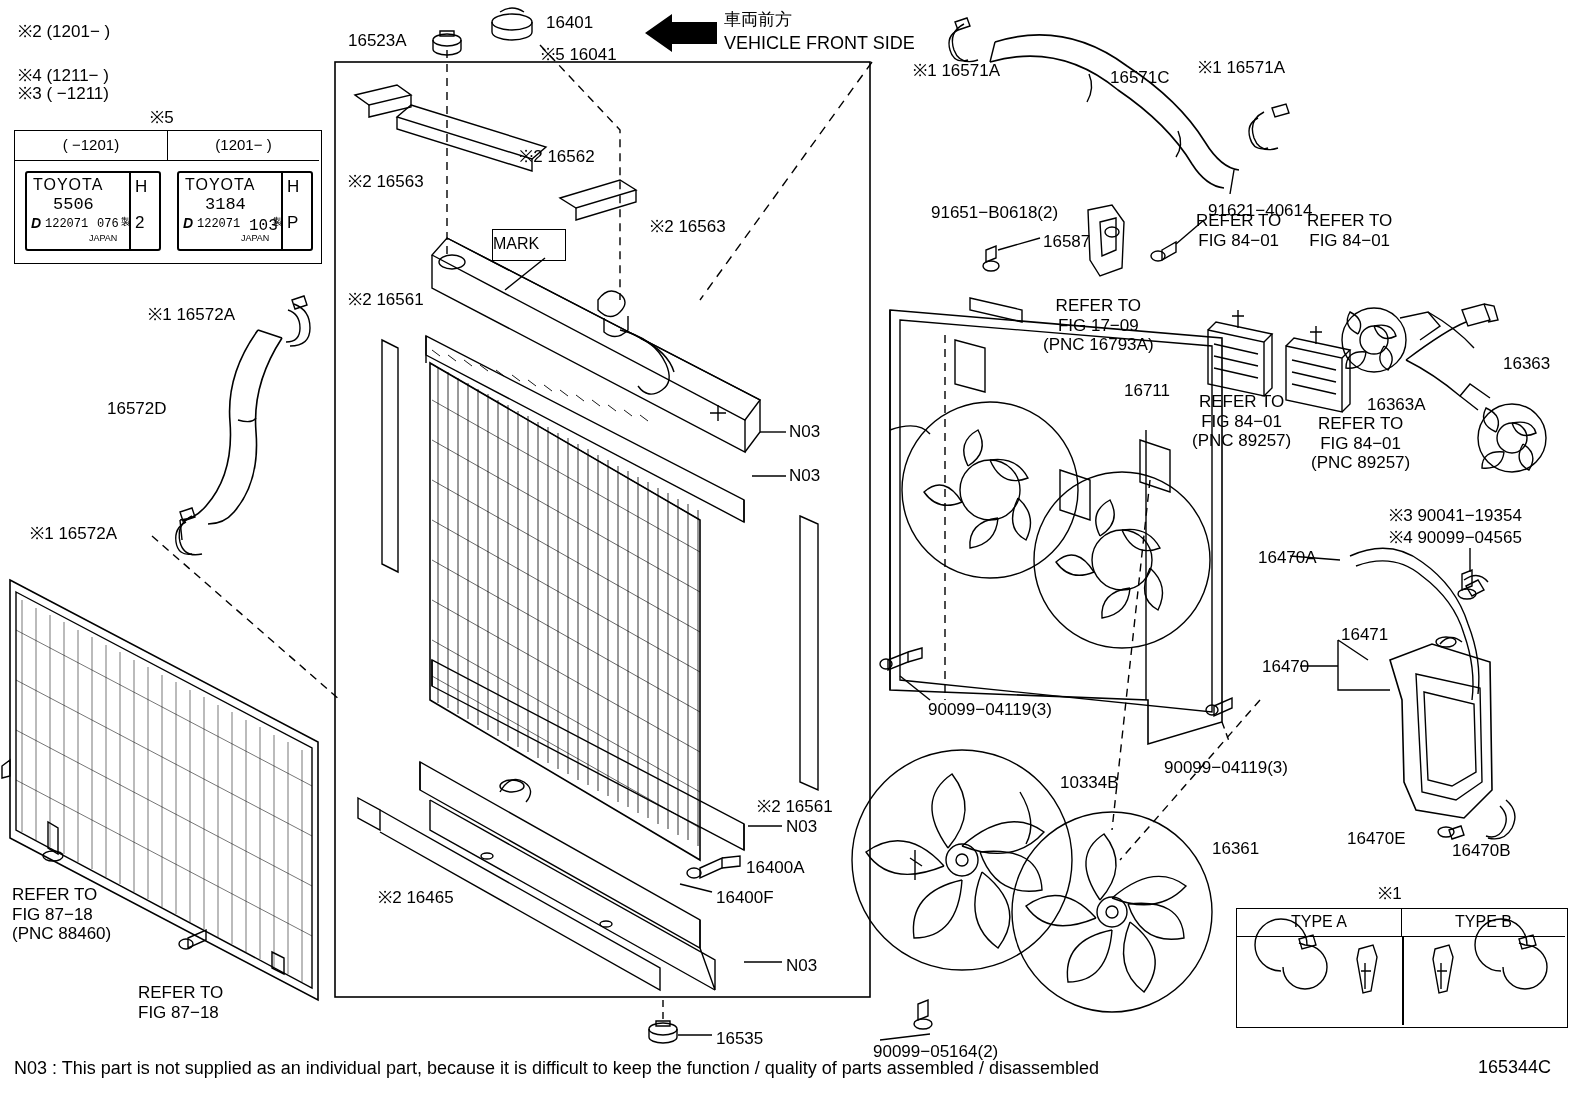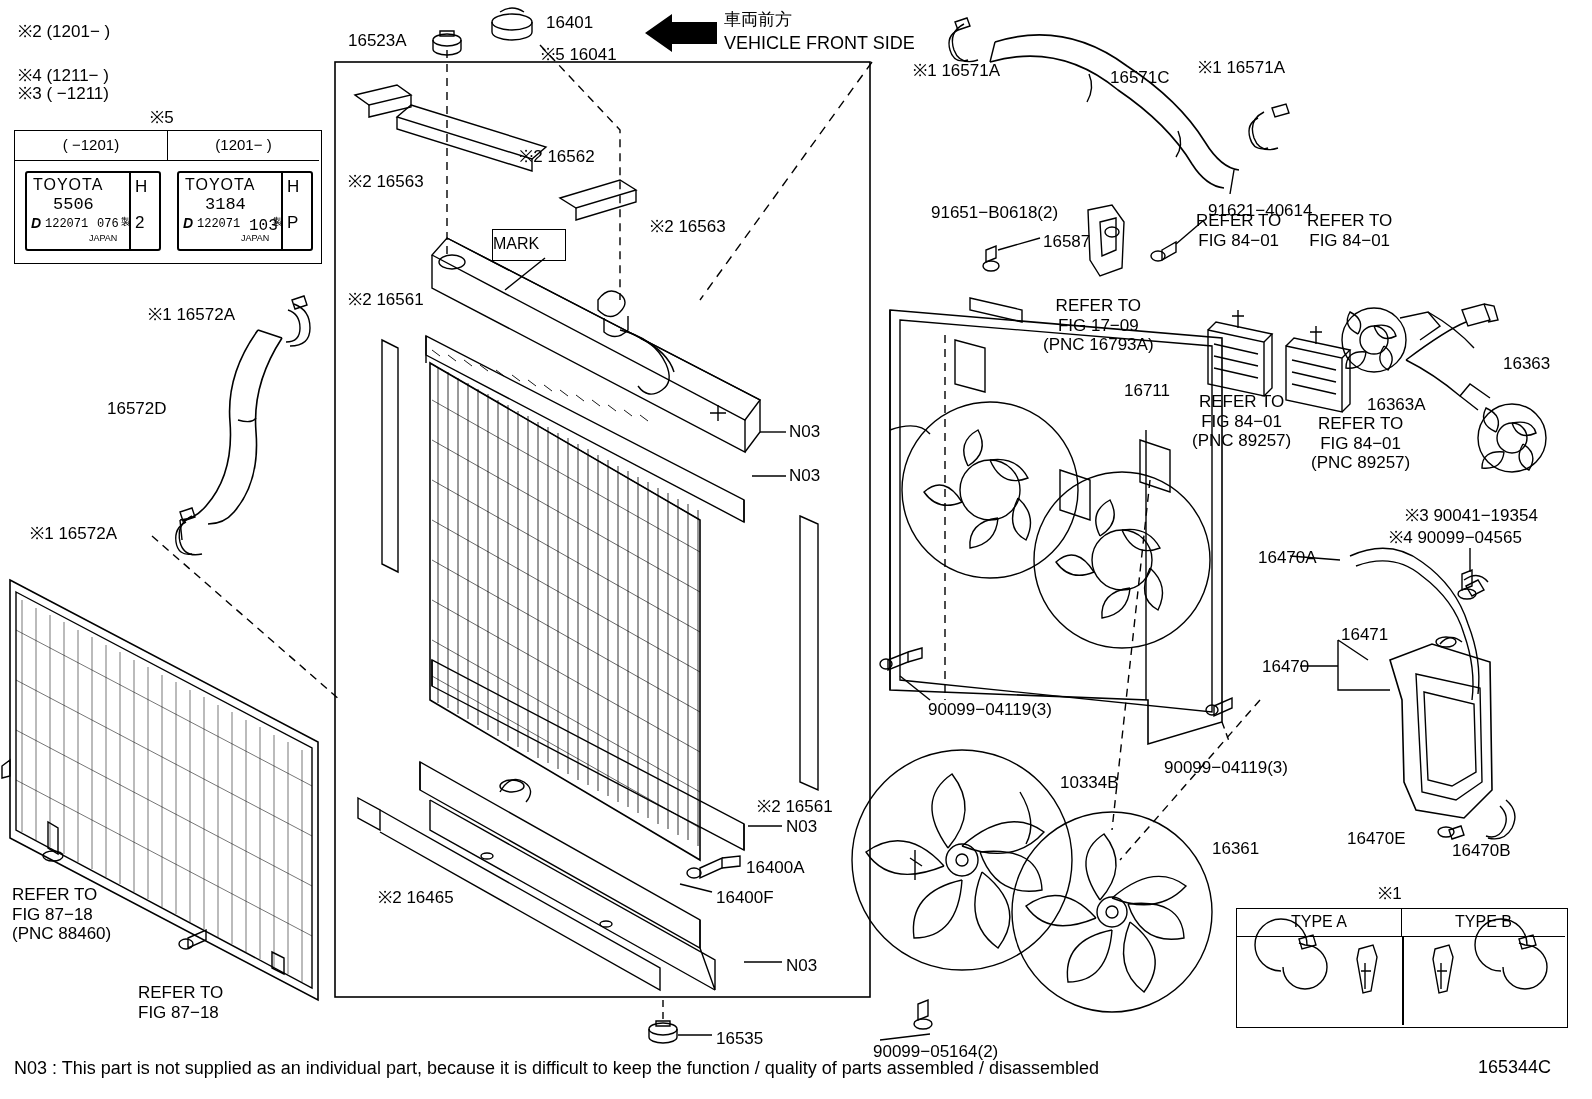--- a/index.html
+++ b/index.html
@@ -525,21 +525,21 @@
 FIG 84−01</div>
 <div class="lbl" style="left:1124px;top:381px;">16711</div>
 <div class="lbl" style="left:1503px;top:354px;">16363</div>
 <div class="lbl" style="left:1367px;top:395px;">16363A</div>
 <div class="lbl ctr" style="left:1192px;top:392px;white-space:pre;">REFER TO
 FIG 84−01
 (PNC 89257)</div>
 <div class="lbl ctr" style="left:1311px;top:414px;white-space:pre;">REFER TO
 FIG 84−01
 (PNC 89257)</div>
-<div class="lbl" style="left:1389px;top:506px;margin-left:16px;">※3 90041−19354</div>
+<div class="lbl" style="left:1389px;top:506px;">※3 90041−19354</div>
 <div class="lbl" style="left:1389px;top:528px;">※4 90099−04565</div>
 <div class="lbl" style="left:1258px;top:548px;">16470A</div>
 <div class="lbl" style="left:1341px;top:625px;">16471</div>
 <div class="lbl" style="left:1262px;top:657px;">16470</div>
 <div class="lbl" style="left:1347px;top:829px;">16470E</div>
 <div class="lbl" style="left:1452px;top:841px;">16470B</div>
 <div class="lbl" style="left:928px;top:700px;">90099−04119(3)</div>
 <div class="lbl" style="left:1164px;top:758px;">90099−04119(3)</div>
 <div class="lbl" style="left:1060px;top:773px;">10334B</div>
 <div class="lbl" style="left:1212px;top:839px;">16361</div>

